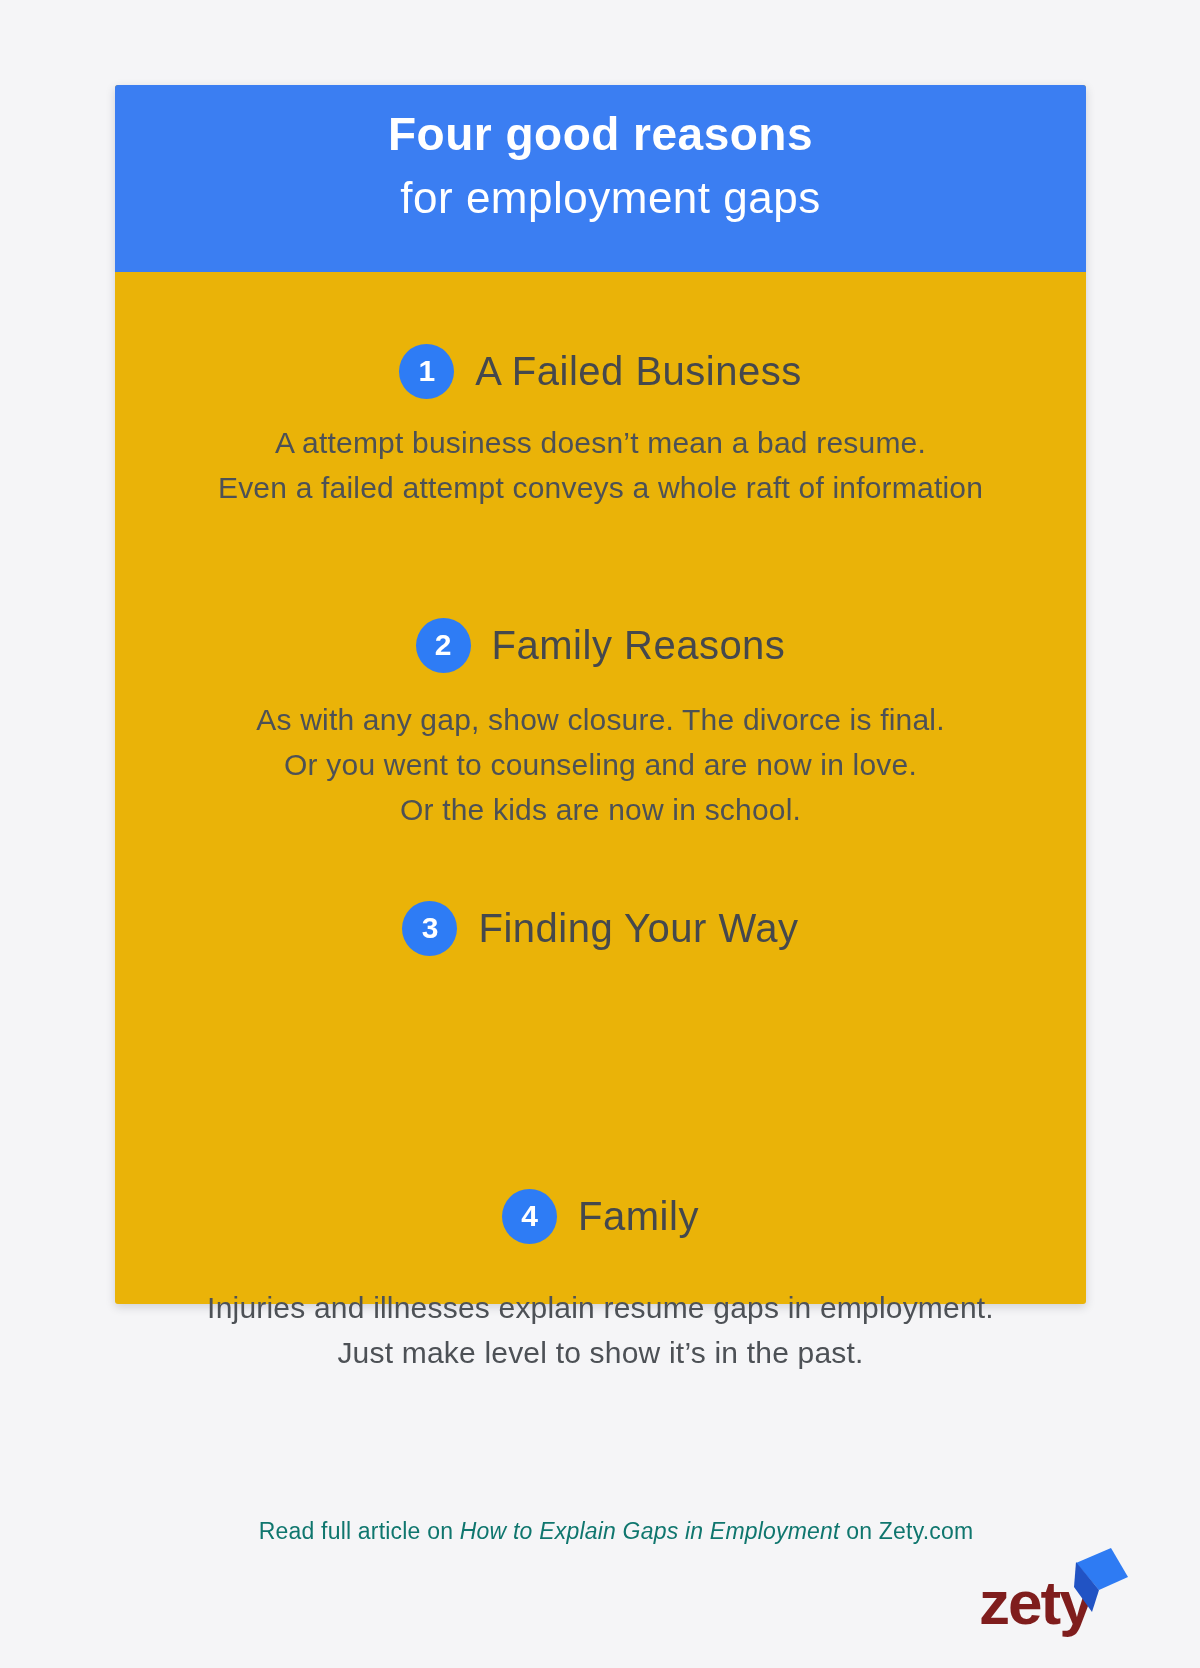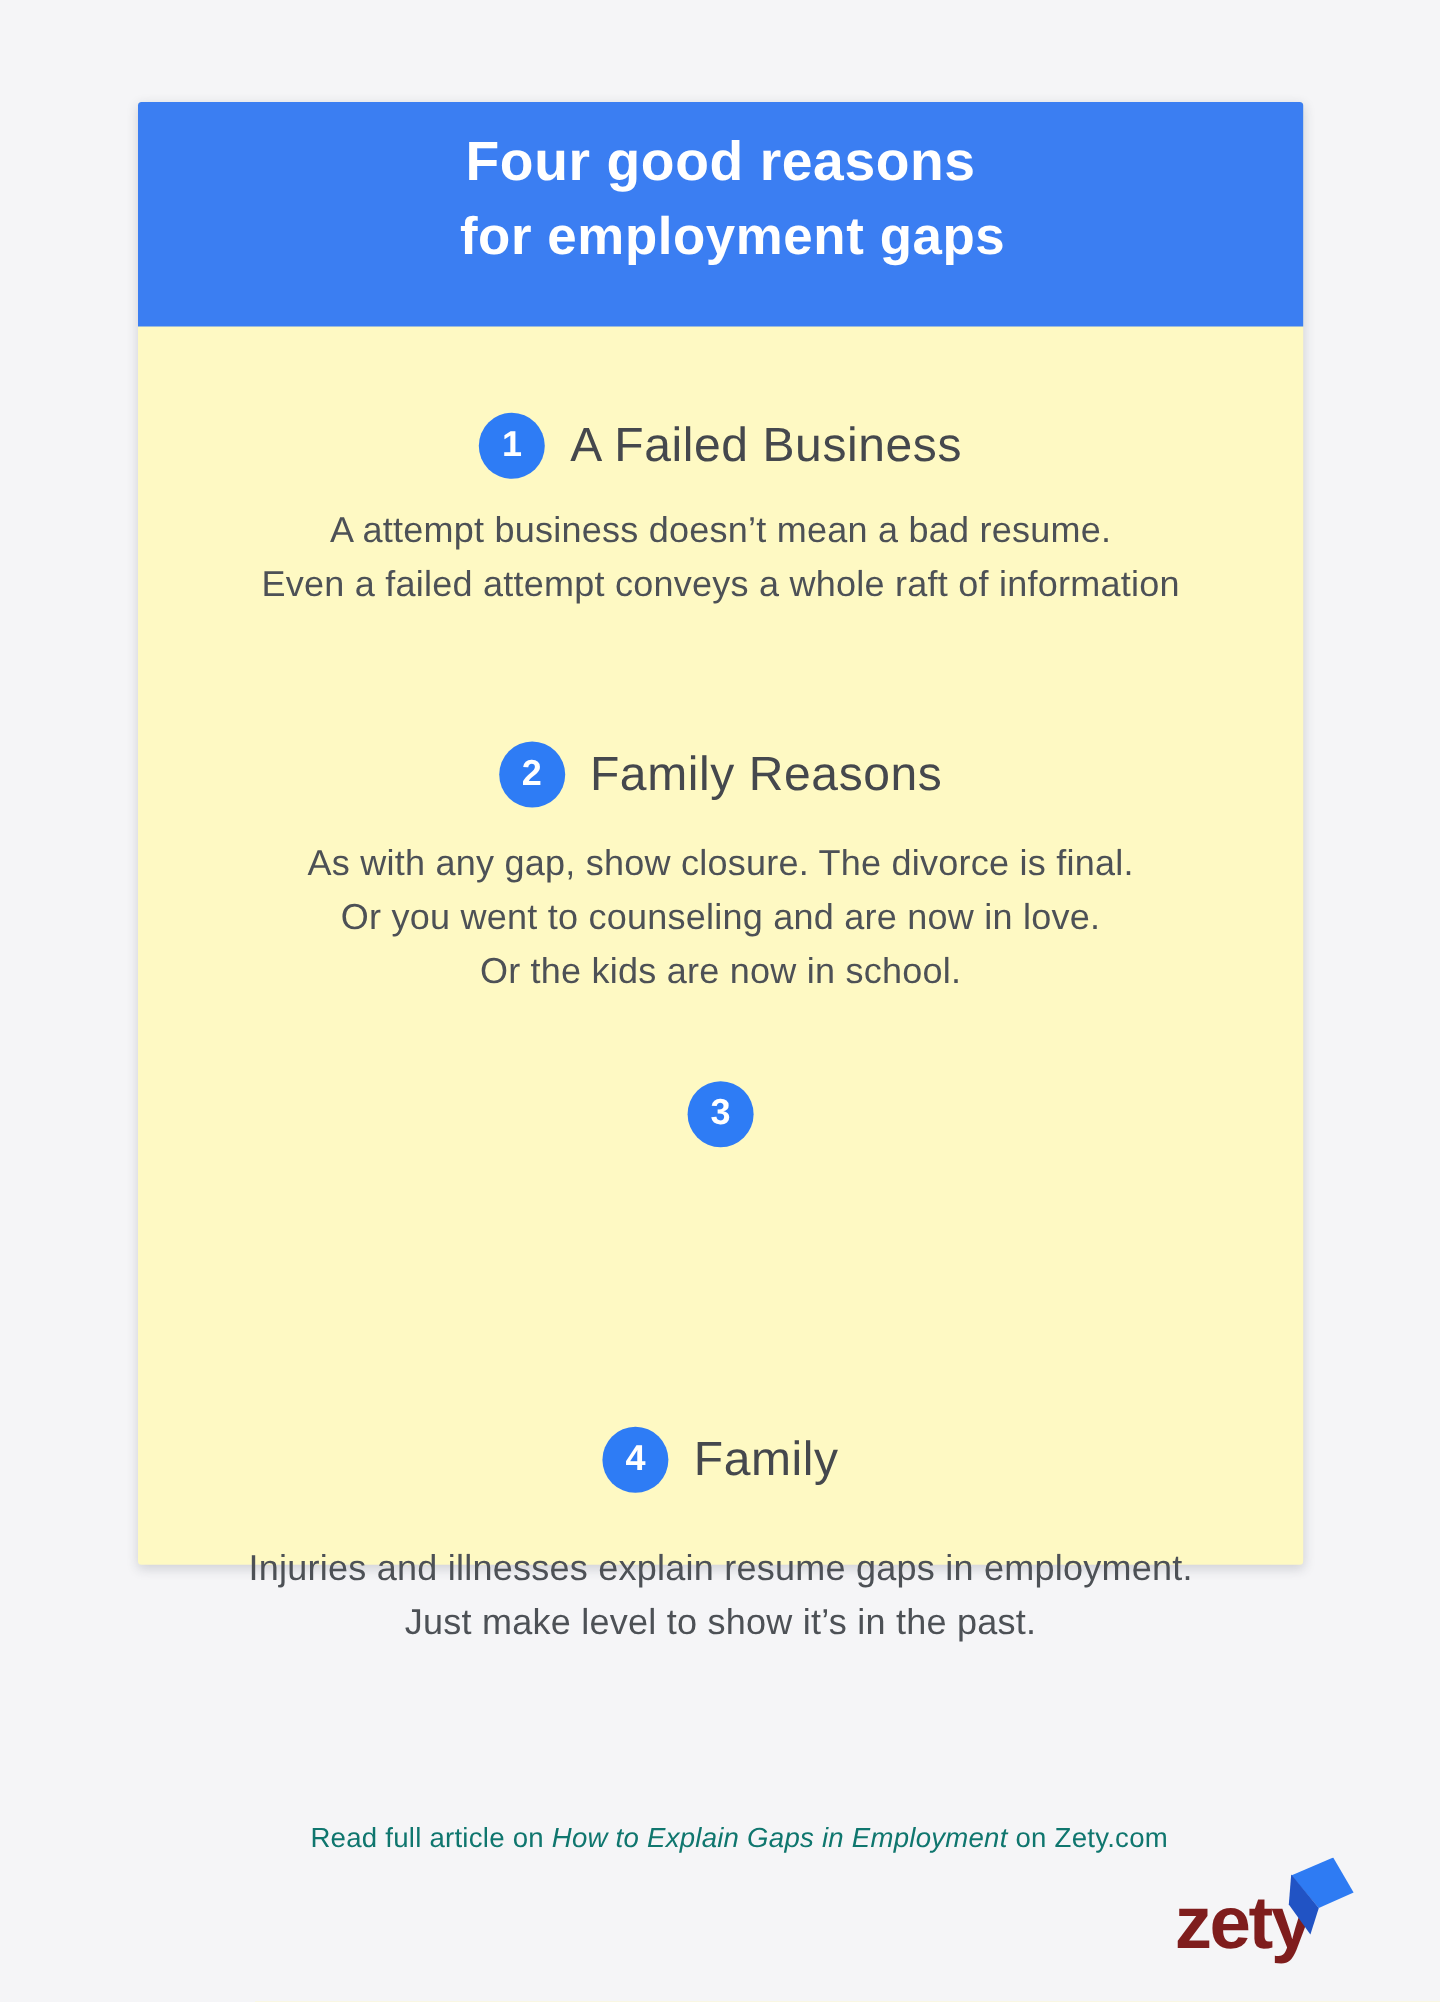--- a/index.html
+++ b/index.html
@@ -13,21 +13,21 @@
     overflow: hidden;
     background: #f5f5f7;
     font-family: "Liberation Sans", "DejaVu Sans", sans-serif;
   }
   .card {
     position: absolute;
     left: 115px;
     top: 85px;
     width: 971px;
     height: 1219px;
-    background: #fef9c3;
+    background: #eab308;
     border-radius: 3px;
     box-shadow: 0 3px 10px rgba(40, 45, 60, 0.18);
   }
   .card-header {
     position: absolute;
     left: 0;
     top: 0;
     width: 100%;
     height: 187px;
     background: #3b7ef2;
@@ -37,21 +37,21 @@
   }
   .title-line1 {
     padding-top: 17px;
     font-size: 46px;
     font-weight: 700;
     line-height: 64px;
     letter-spacing: 0.5px;
   }
   .title-line2 {
     font-size: 44px;
-    font-weight: 700;
+    font-weight: 400;
     line-height: 64px;
     letter-spacing: 0.5px;
     padding-left: 20px;
   }
   .section-row {
     position: absolute;
     left: 0;
     width: 100%;
     height: 56px;
     display: flex;
@@ -151,20 +151,21 @@
     <div class="section-heading">Family Reasons</div>
   </div>
   <div class="section-body body-2">
     <div>As with any gap, show closure. The divorce is final.</div>
     <div>Or you went to counseling and are now in love.</div>
     <div>Or the kids are now in school.</div>
   </div>
 
   <div class="section-row row-3">
     <div class="num-badge">3</div>
+    <div class="section-heading">Finding Your Way</div>
   </div>
 
   <div class="section-row row-4">
     <div class="num-badge">4</div>
     <div class="section-heading">Family</div>
   </div>
   <div class="section-body body-4">
     <div>Injuries and illnesses explain resume gaps in employment.</div>
     <div>Just make level to show it’s in the past.</div>
   </div>

